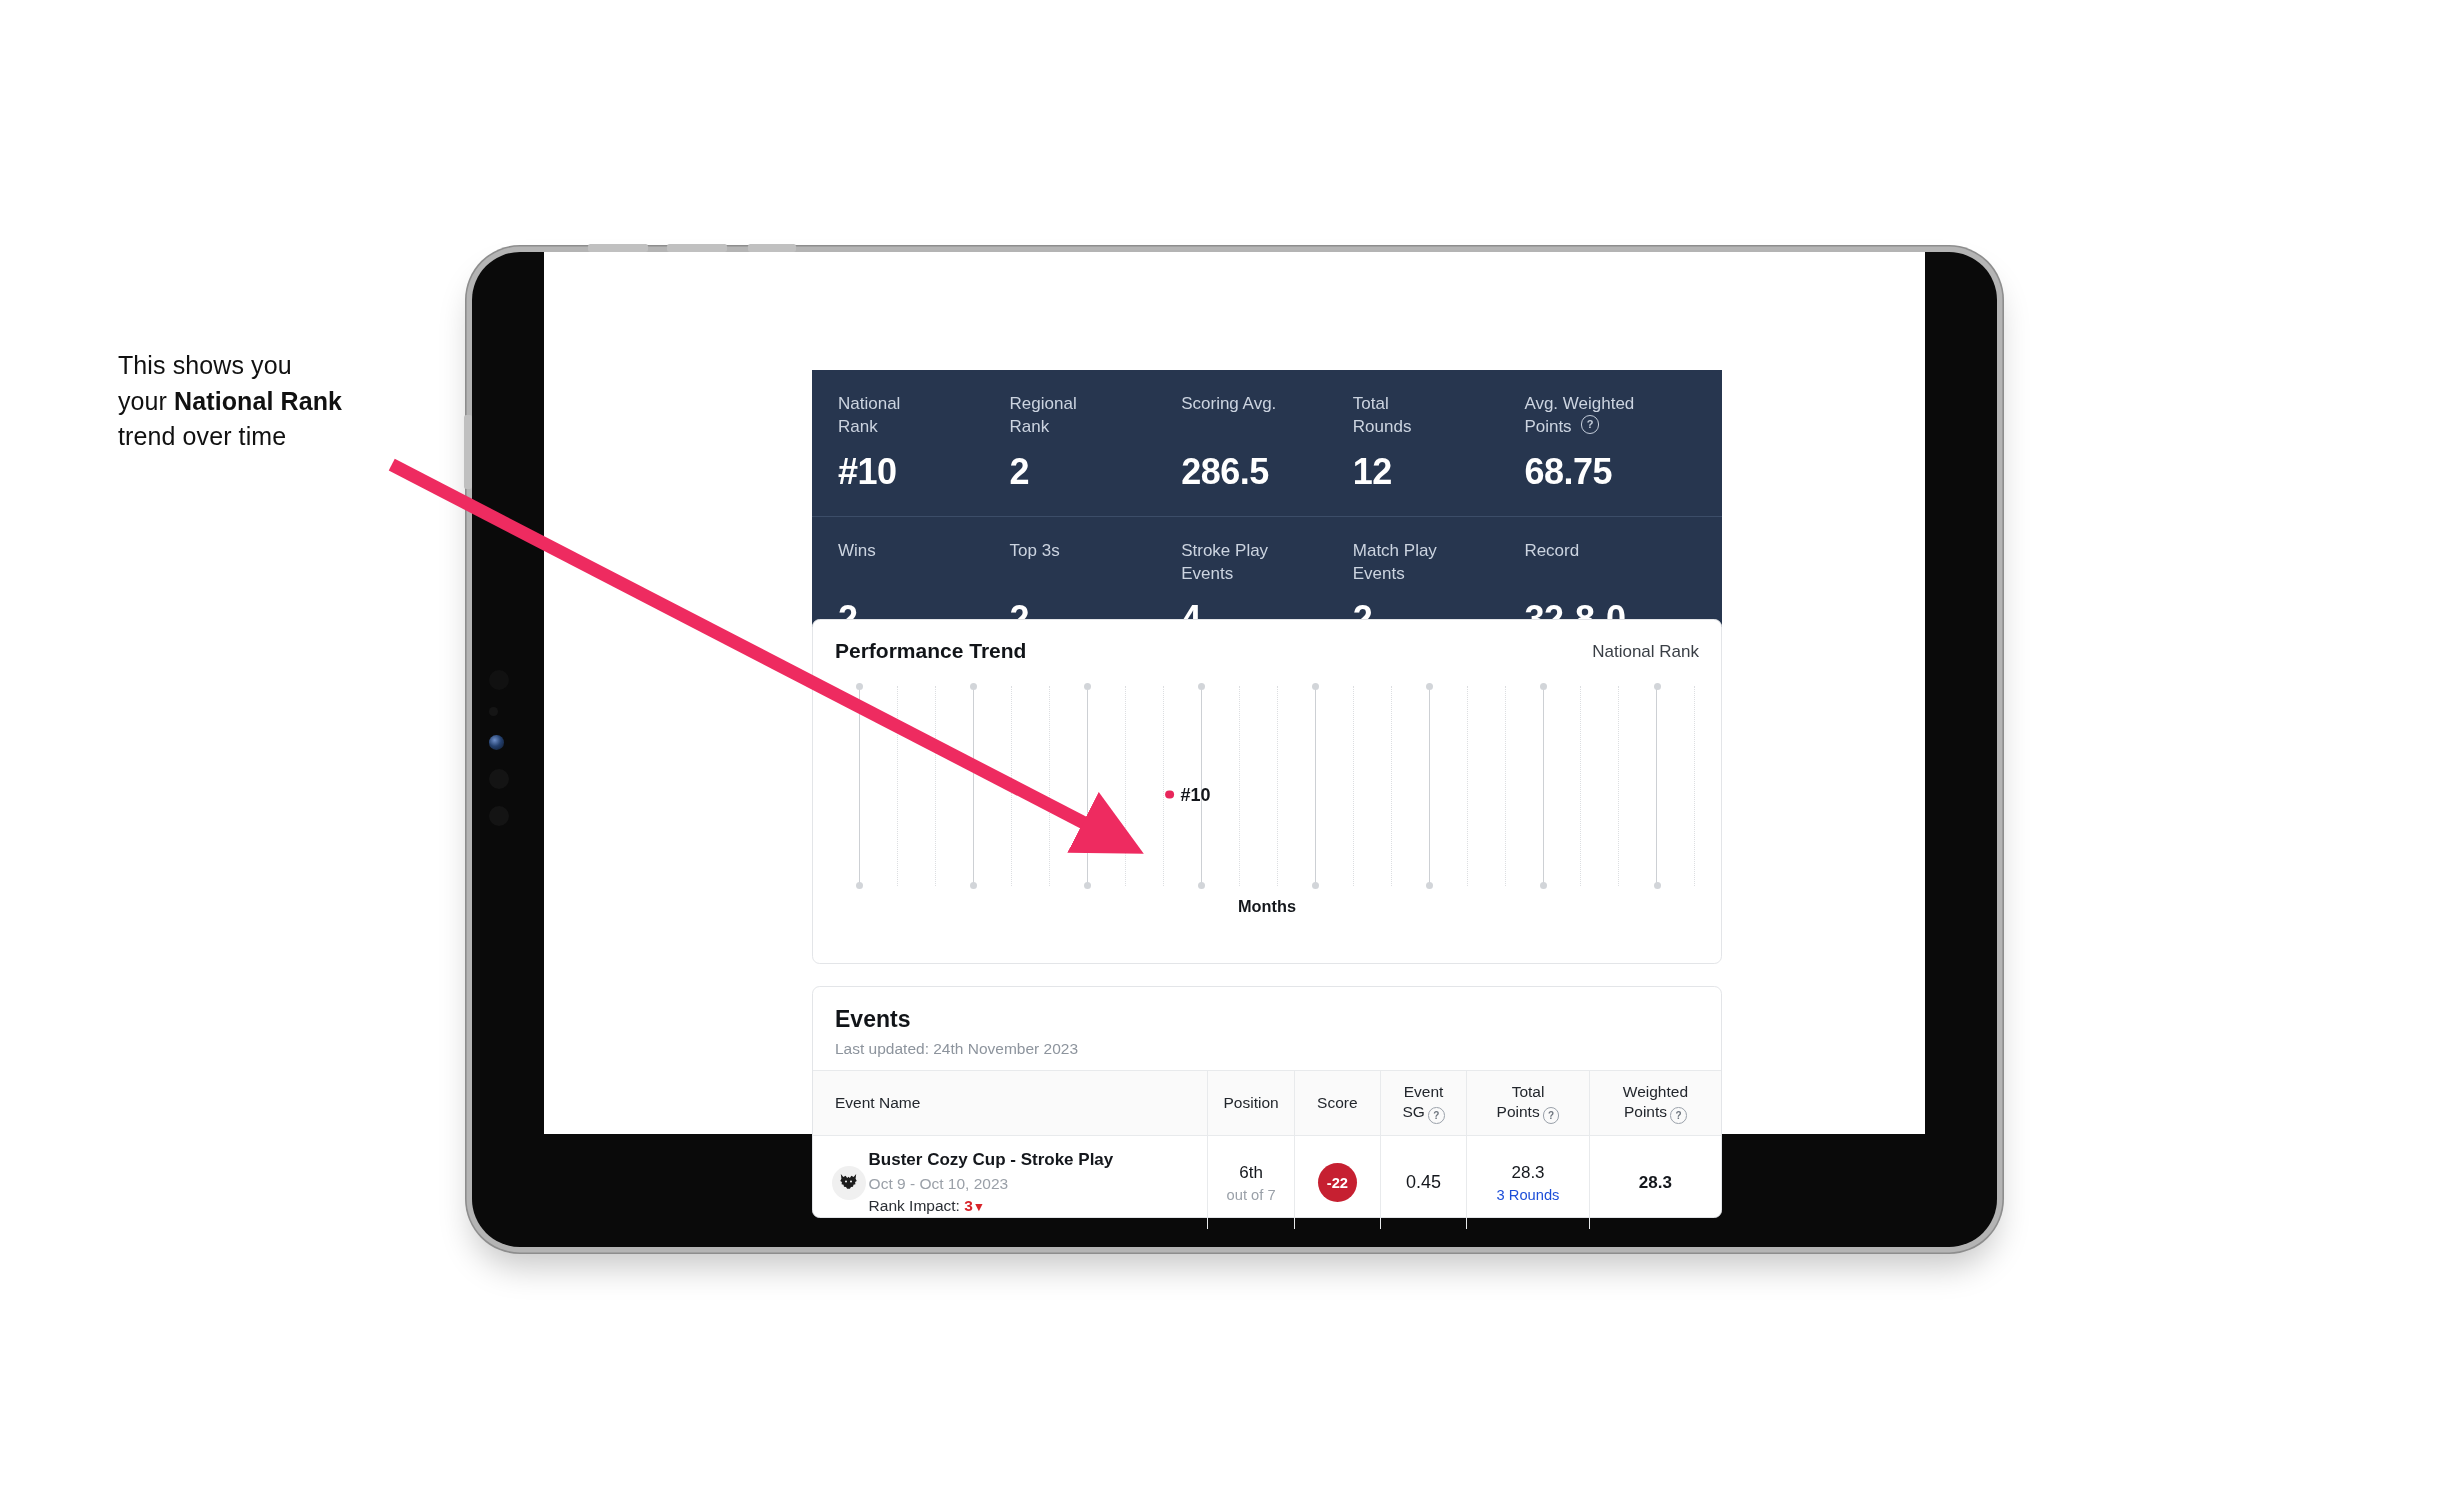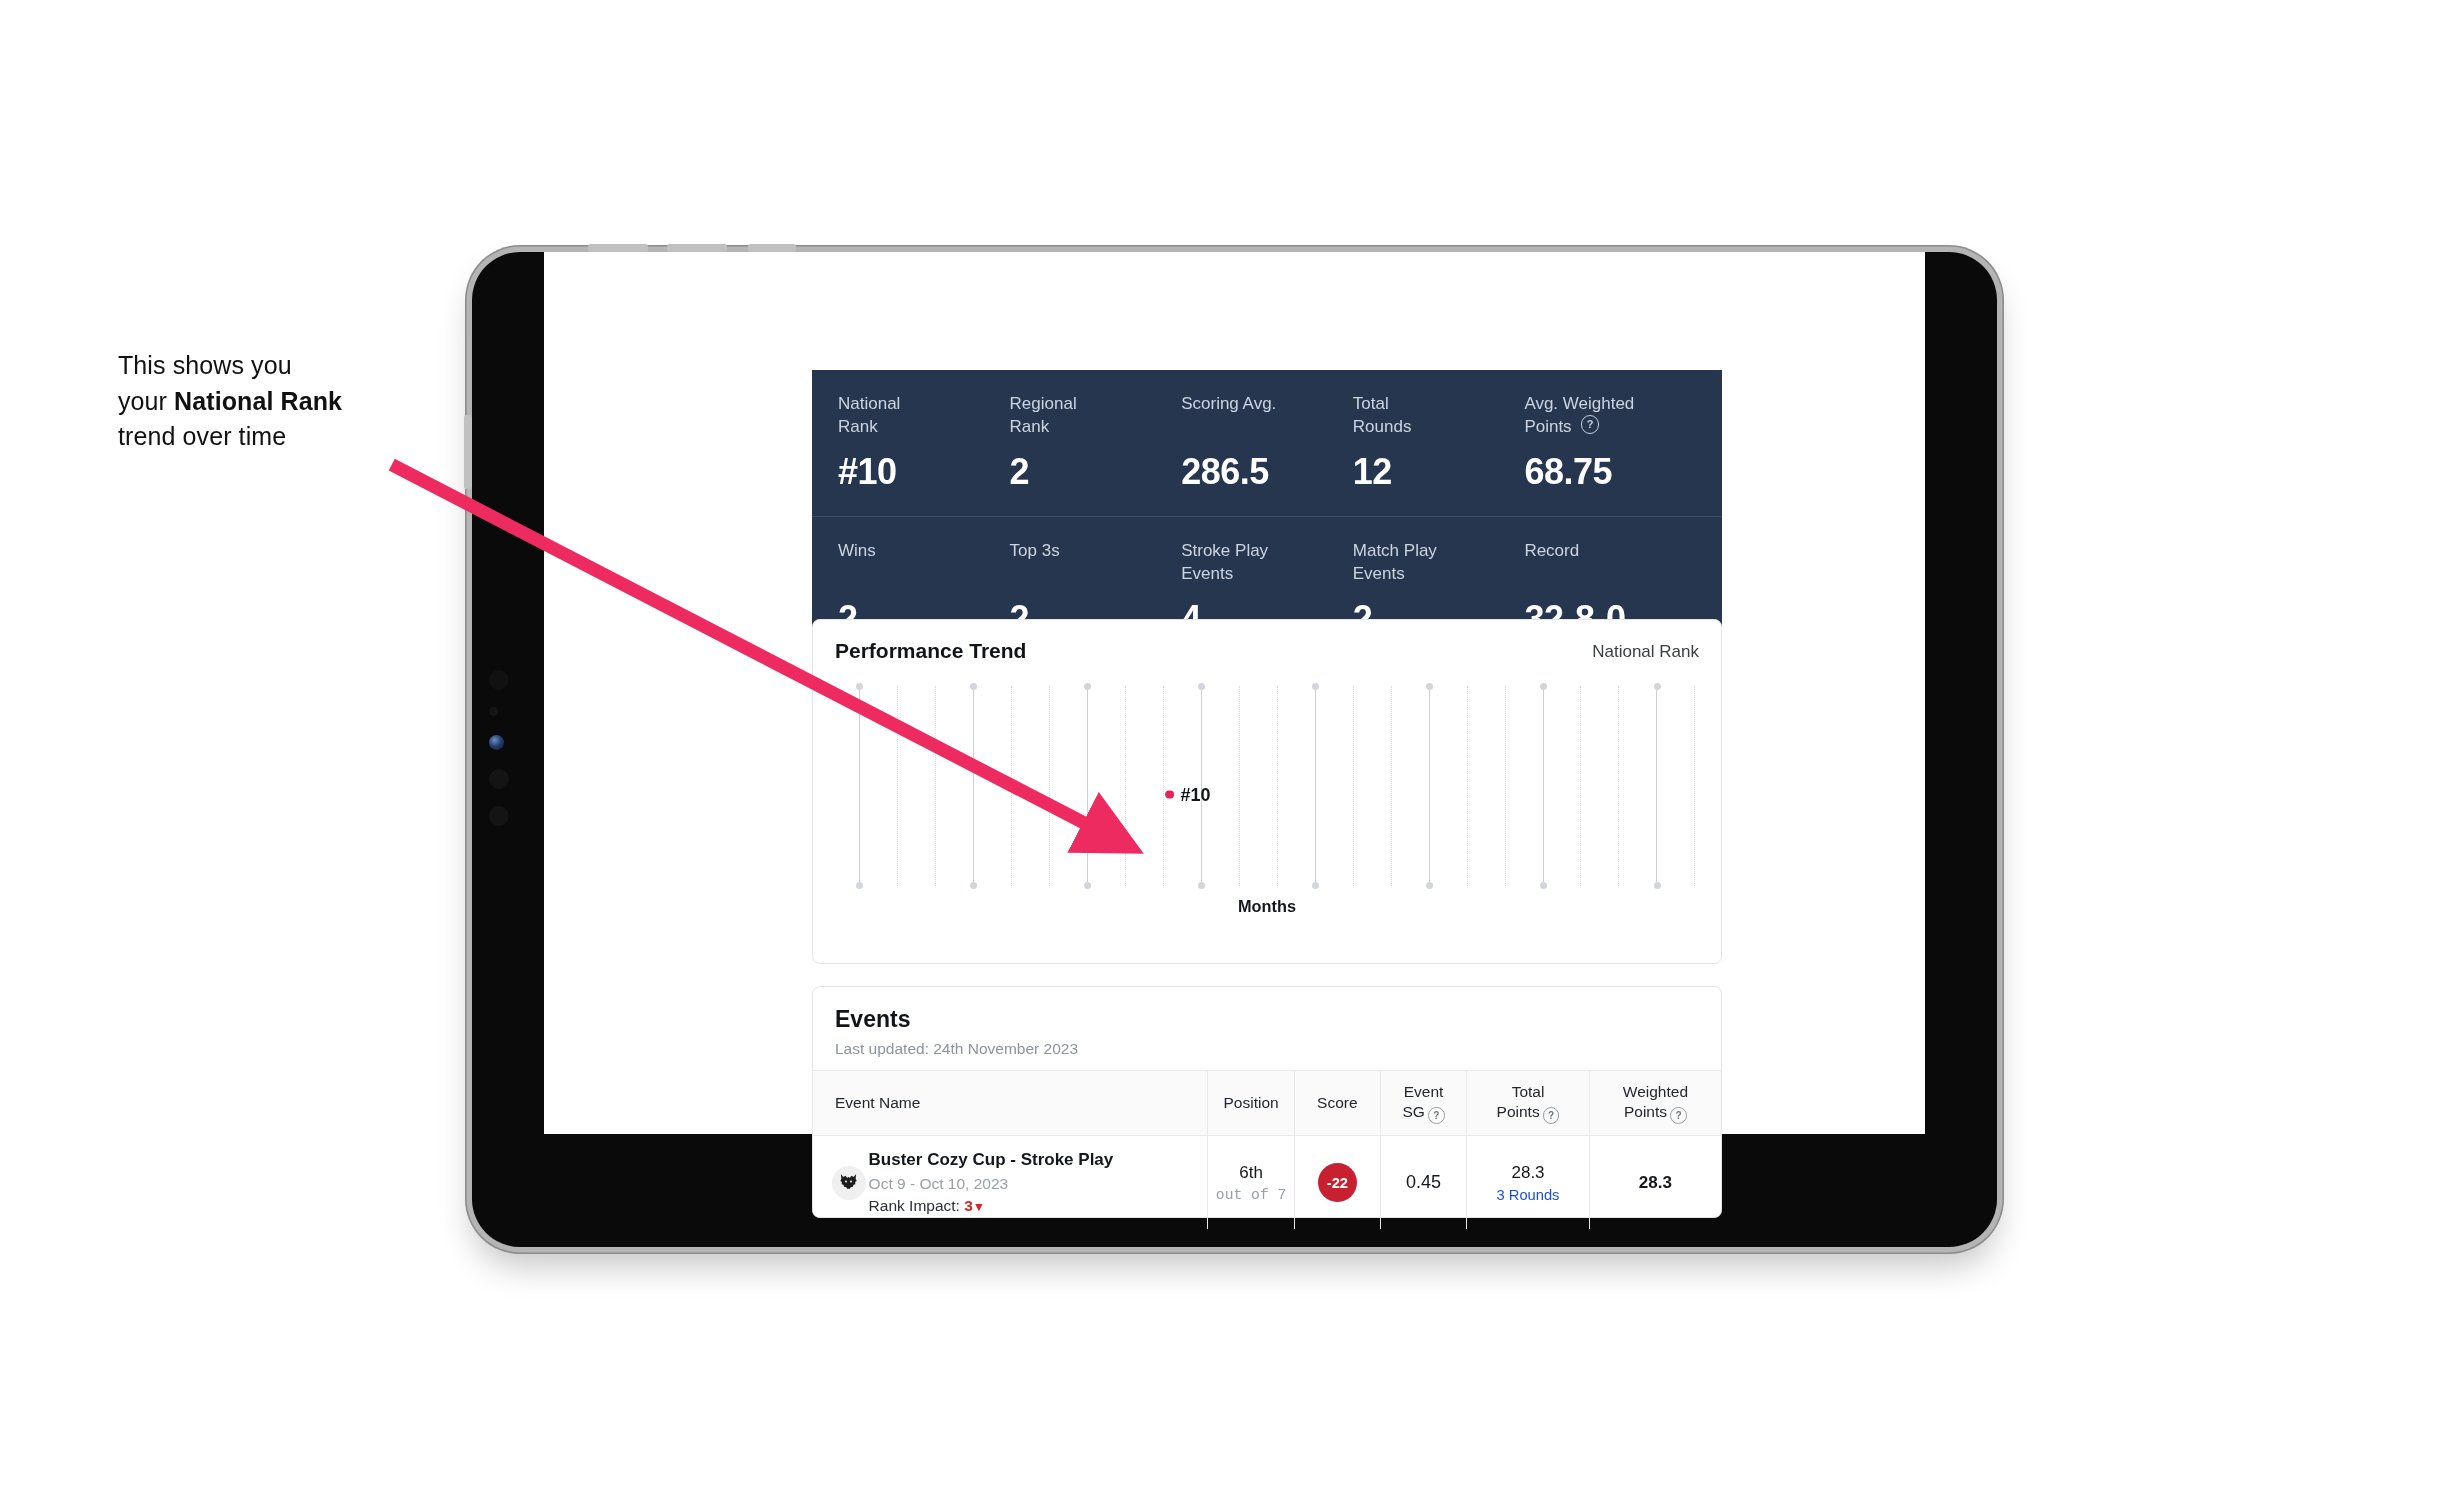--- a/index.html
+++ b/index.html
@@ -187,21 +187,21 @@
   .avatar{
     width:34px;height:34px;border-radius:50%;background:#f0f0f0;
     flex:0 0 34px;display:flex;align-items:center;justify-content:center;
   }
   .ev-name{font-size:17px;font-weight:700;color:#14171c;}
   .ev-date{font-size:15.5px;color:#9aa0a8;margin-top:4.6px;}
   .ev-rank{font-size:15.5px;color:#2a2e34;margin-top:4.6px;}
   .ev-rank .rk{color:#d8232a;font-weight:700;}
   .ev-rank .dn{color:#d8232a;font-size:12.4px;}
   .pos-main{font-size:17px;color:#14171c;}
-  .pos-sub{font-size:14.7px;color:#9aa0a8;margin-top:3.9px;font-family:Liberation Mono, monospace;}
+  .pos-sub{font-size:14.7px;color:#9aa0a8;margin-top:3.9px;}
   .score-badge{
     width:39px;height:39px;border-radius:50%;background:#c62031;
     display:inline-flex;align-items:center;justify-content:center;
     color:#fff;font-size:14.7px;font-weight:700;
   }
   .sg{font-size:18px;color:#14171c;}
   .tp-main{font-size:17px;color:#14171c;}
   .tp-sub{font-size:14.7px;color:#1d4ed8;margin-top:3.9px;}
   .wp{font-size:17px;font-weight:700;color:#14171c;}
 </style>

